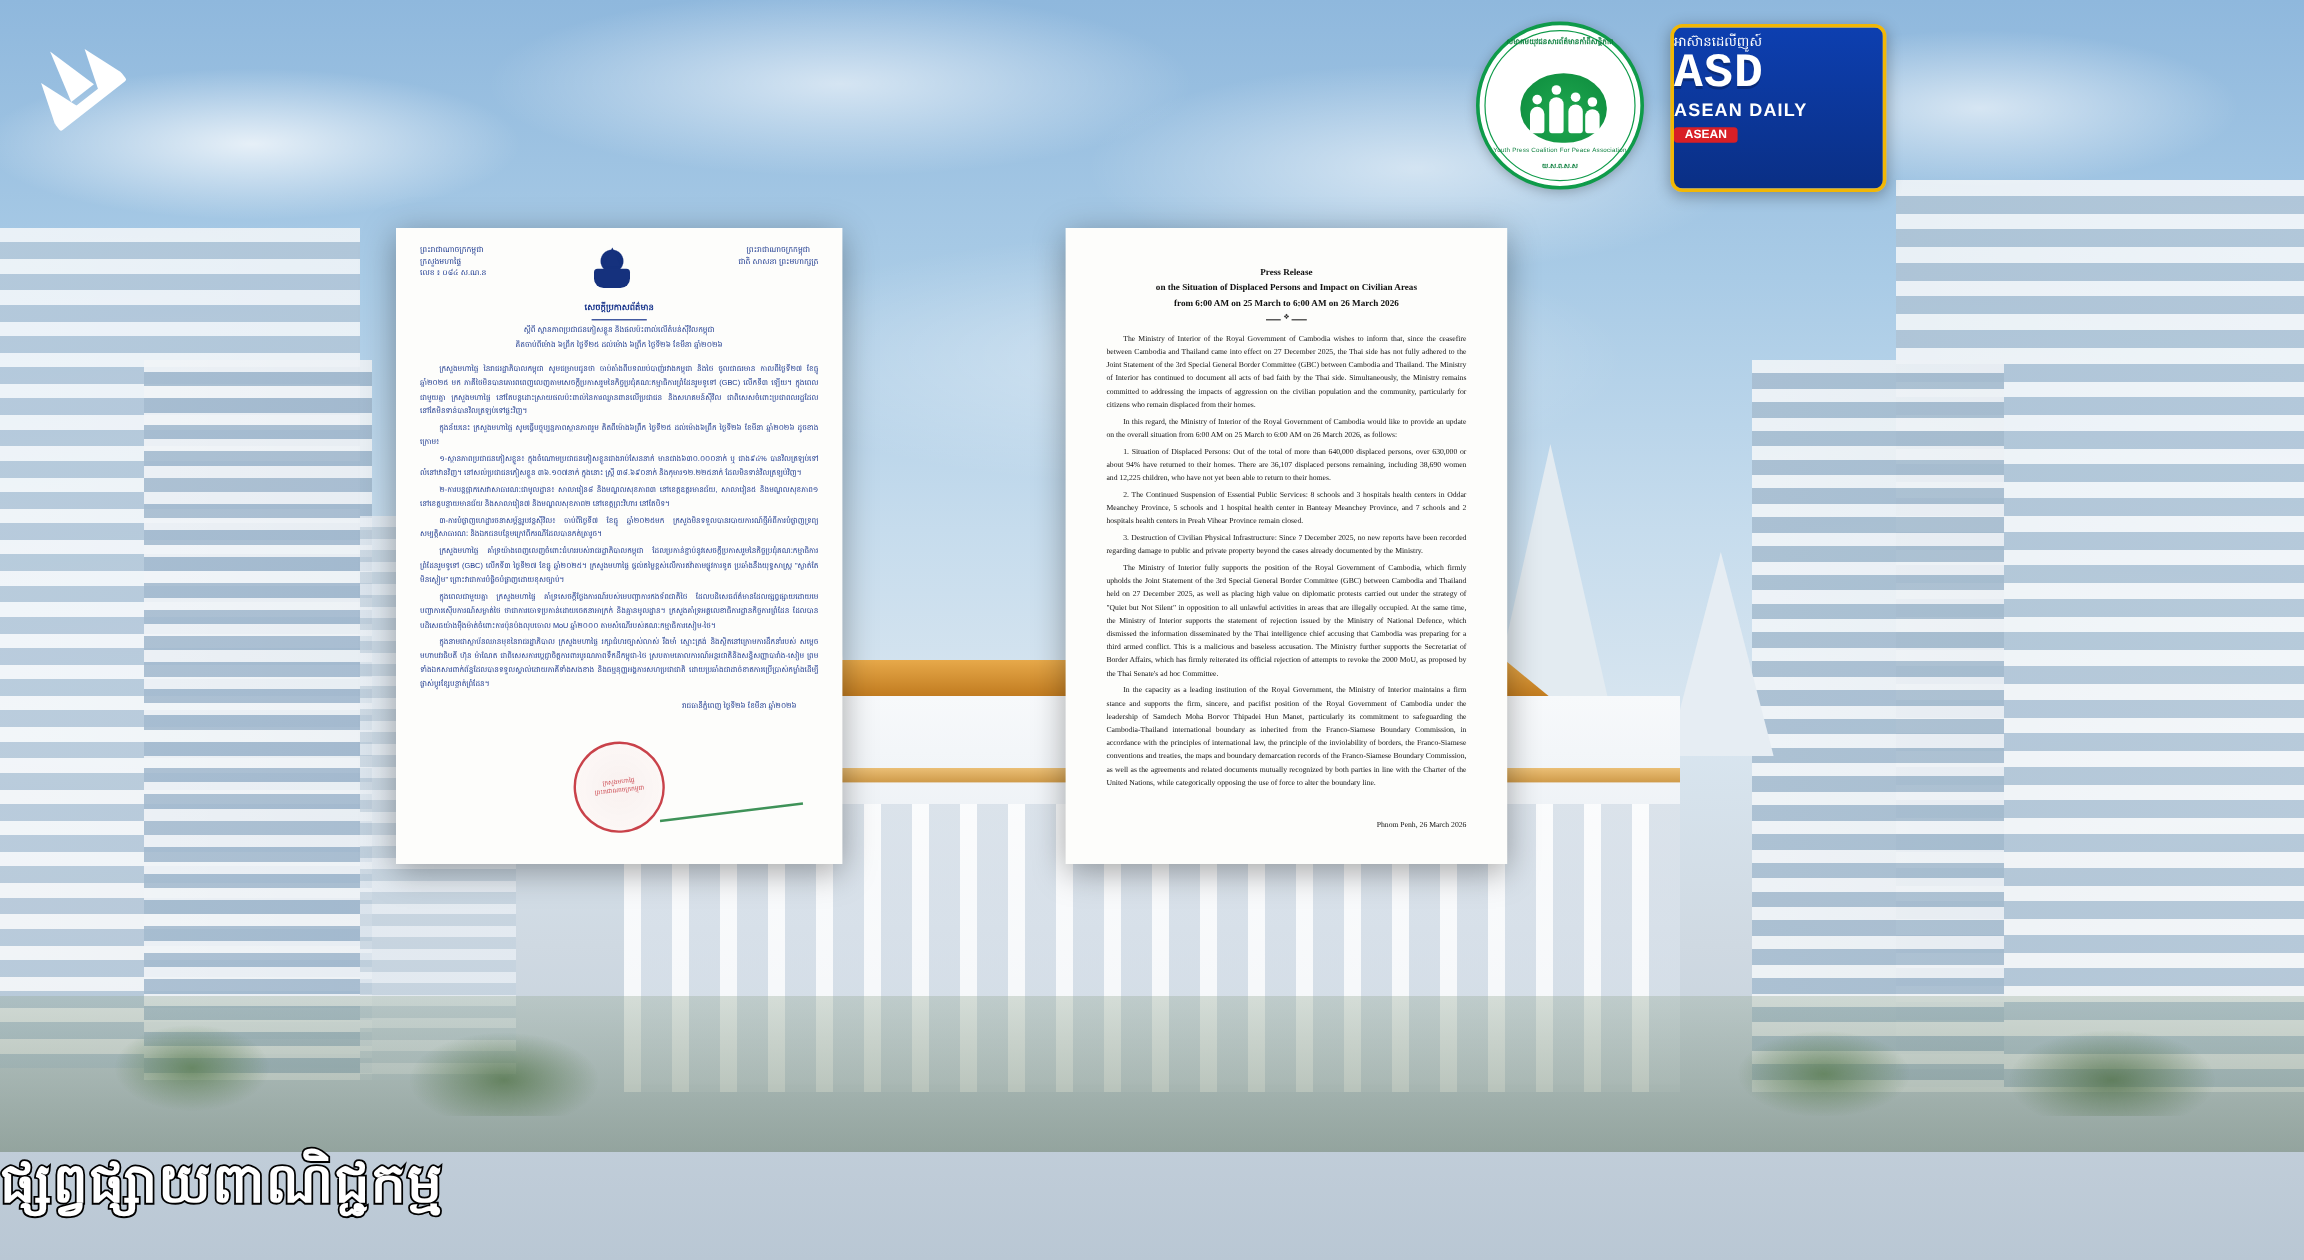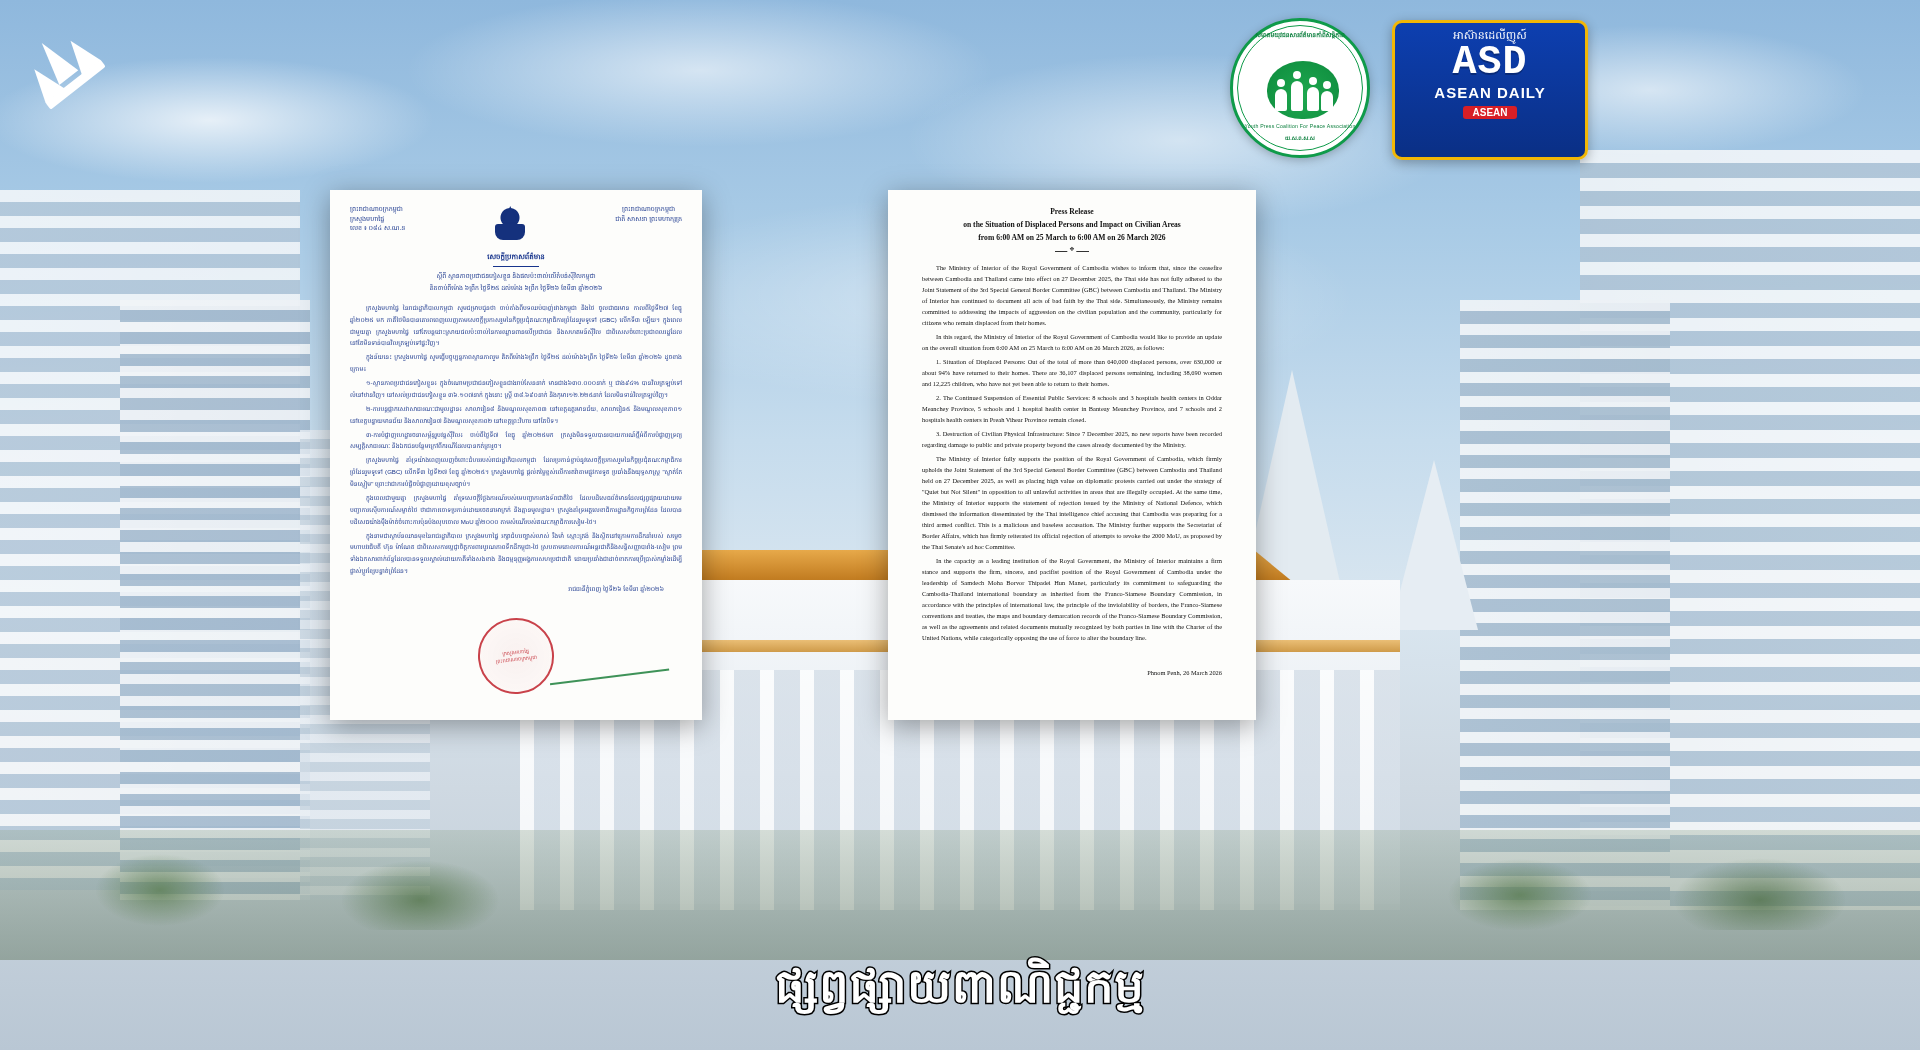--- a/index.html
+++ b/index.html
@@ -174,21 +174,21 @@
   }
 
   
   .doc {
     position: absolute;
     background: #fdfdfb;
     box-shadow: 0 6px 26px rgba(0,0,0,.35);
     overflow: hidden;
   }
   .doc-kh { left: 330px; top: 190px; width: 372px; height: 530px; padding: 14px 20px 10px; }
-  .doc-en { left: 888px; top: 190px; width: 368px; height: 530px; padding: 16px 34px; }
+  .doc-en { left: 888px; top: 190px; width: 368px; height: 530px; padding: 31px 34px; }
 
   .kh-head { display: flex; justify-content: space-between; align-items: flex-start; font-size: 6.4px; color:#17348c; line-height:1.5; }
   .kh-head .left { text-align: left; }
   .kh-head .right { text-align: center; }
   .kh-emblem {
     width: 38px; height: 40px; margin: 0 auto;
     background: radial-gradient(circle at 50% 34%, #14307c 0 9px, rgba(20,48,124,0) 10px),
                 linear-gradient(180deg, rgba(20,48,124,.0) 40%, rgba(20,48,124,.0) 100%);
     position: relative;
   }
@@ -260,47 +260,47 @@
   }
   .logo-coalition .people i:before {
     content:""; position:absolute; left:2px; top:-10px; width:8px; height:8px; border-radius:50%; background:#fff;
   }
   .logo-coalition .people i:nth-child(1){ left: 2px; height:22px; }
   .logo-coalition .people i:nth-child(2){ left: 18px; height:30px; }
   .logo-coalition .people i:nth-child(3){ left: 34px; height:24px; }
   .logo-coalition .people i:nth-child(4){ left: 48px; height:20px; }
 
   .logo-asd {
-    position: absolute; left: 1392px; top: 20px; width: 196px; height: 140px;
+    position: absolute; left: 1392px; top: 20px; width: 180px; height: 140px;
     border-radius: 10px;
     background: linear-gradient(180deg,#0d3fb0,#0a2f85);
     border: 3px solid #f2b705;
     box-shadow: 0 3px 12px rgba(0,0,0,.3);
-    color:#fff; text-align:center; overflow:hidden;
+    color:#fff; text-align:left; overflow:hidden;
   }
   .logo-asd .kh-top {
     margin-top: 5px; font-size: 11px; color:#fff; line-height:1.3;
   }
   .logo-asd .asd {
     font-size: 40px; font-weight: bold; letter-spacing: 1px; line-height: .95; margin-top: 2px;
     text-shadow: 0 2px 0 rgba(0,0,0,.25);
     font-family: Liberation Mono, monospace;
   }
   .logo-asd .sub {
     font-size: 15px; font-weight: bold; letter-spacing: 1px; line-height: 1.15; margin-top: 2px;
   }
   .logo-asd .news {
     display:inline-block; margin-top: 3px; background:#d81f26; color:#fff;
     font-size: 10px; font-weight:bold; padding: 1px 9px; border-radius: 3px;
   }
 
   
   .banner {
     position: absolute; left: 0; bottom: 0; width: 1920px; height: 120px;
-    display: flex; align-items: center; justify-content: center; gap: 28px;
+    display: flex; align-items: center; gap: 28px;
   }
   .banner-kh {
     font-size: 46px; font-weight: bold; color: #fff;
     -webkit-text-stroke: 3px #000;
     paint-order: stroke fill;
     letter-spacing: 1px;
   }
   .banner-phone {
     font-size: 56px; font-weight: bold; color: #fff;
     -webkit-text-stroke: 4px #000;

